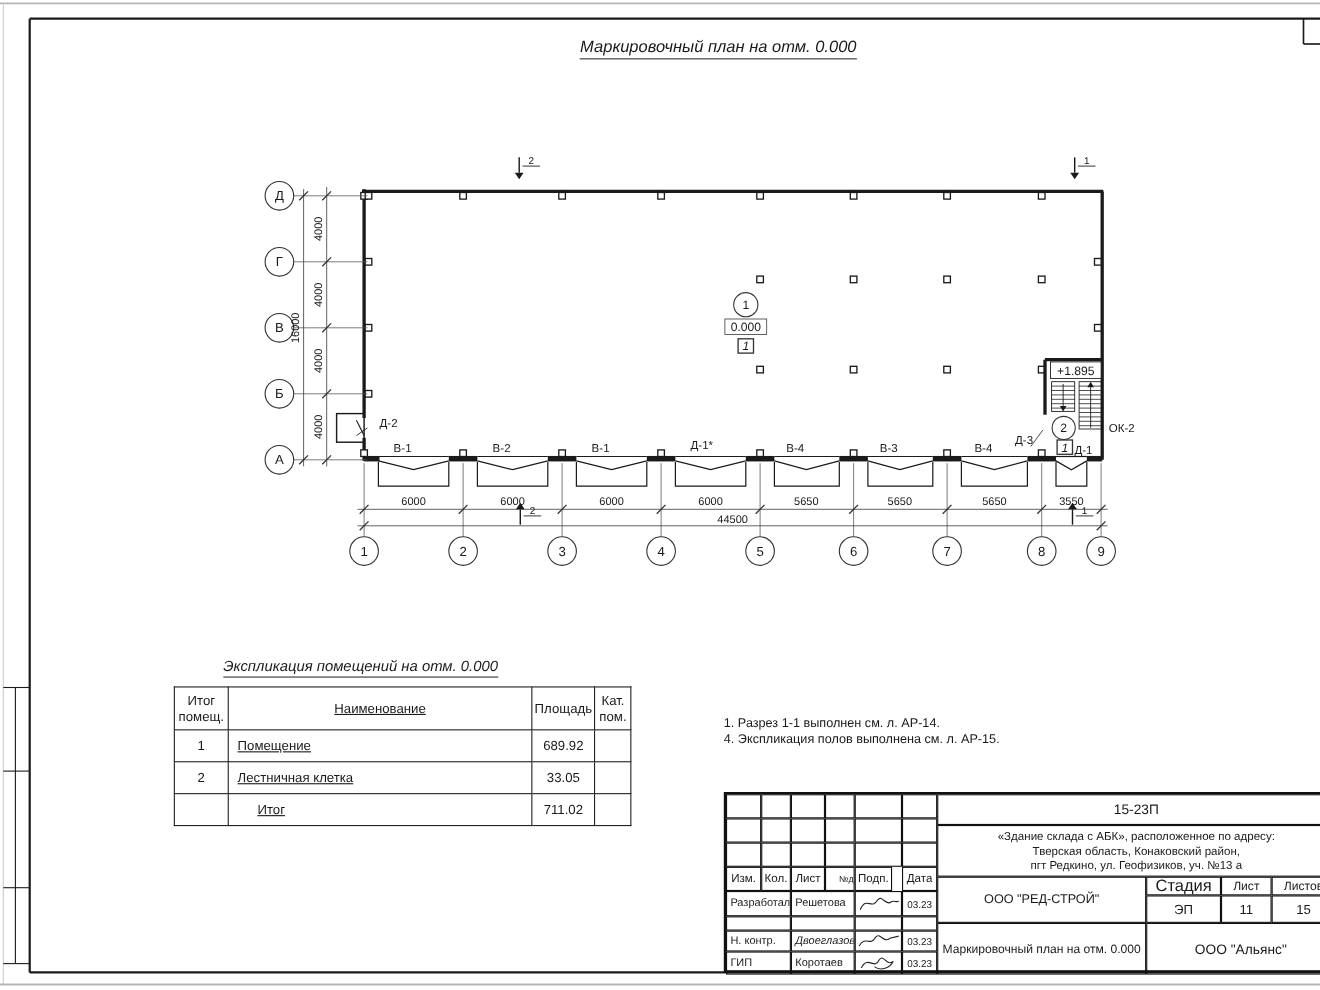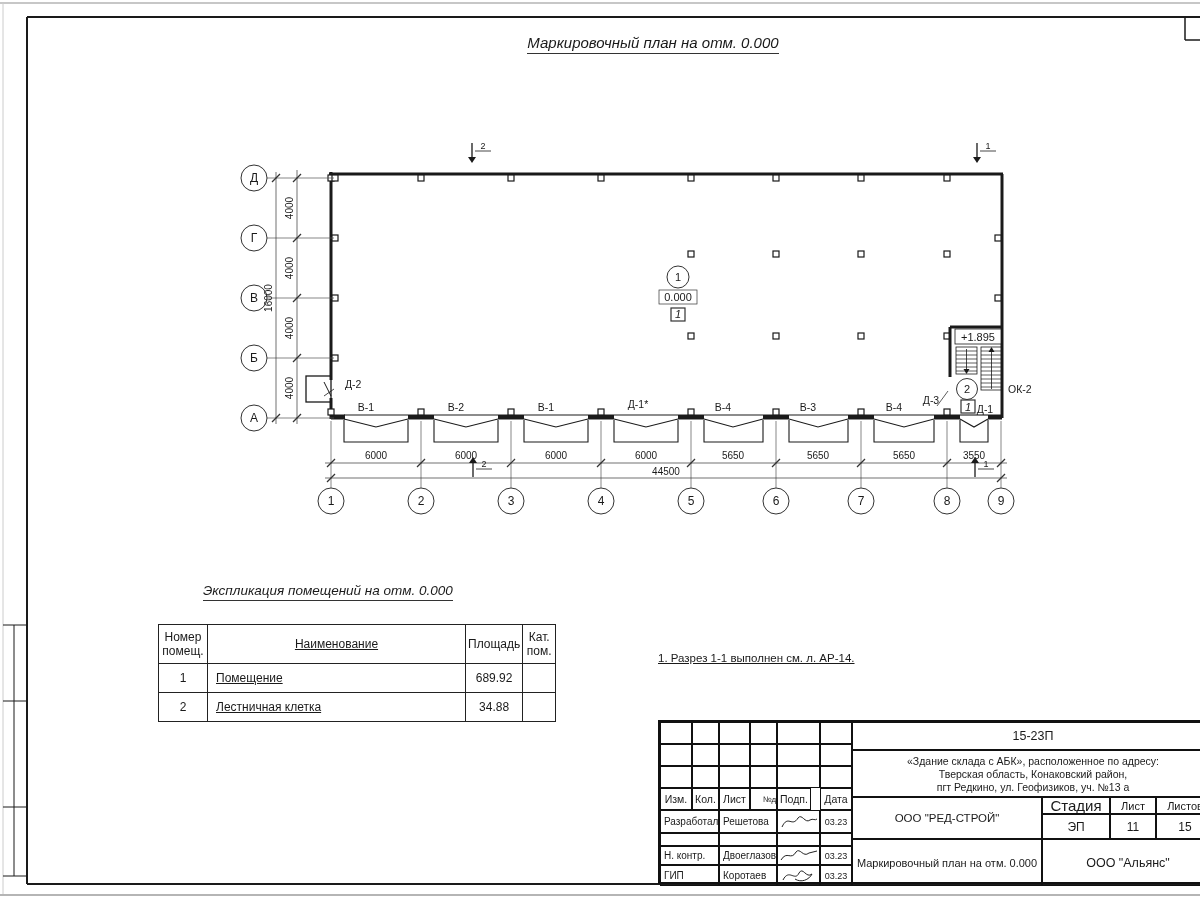--- a/index.html
+++ b/index.html
@@ -4,35 +4,35 @@
 <style>
   html,body{margin:0;padding:0;}
   body{
     width:1200px;height:900px;overflow:hidden;position:relative;
     background:#ffffff;font-family:"Liberation Sans", sans-serif;color:#1a1a1a;
   }
   .abs{position:absolute;}
   
   .main-title{top:34px;left:400px;width:506px;text-align:center;font-size:15px;font-style:italic;}
   .main-title span{border-bottom:1.2px solid #333;padding-bottom:2px;}
-  .expl-title{top:583px;left:203px;font-size:13.5px;font-style:italic;}
+  .expl-title{top:598px;left:203px;font-size:13.5px;font-style:italic;}
   .expl-title span{border-bottom:1.2px solid #333;padding-bottom:2px;}
   
   .expl-table{top:624px;left:158px;border-collapse:collapse;table-layout:fixed;}
   .expl-table td{border:1.6px solid #222;font-size:12px;vertical-align:middle;padding:0 3px;overflow:hidden;}
   .expl-table .c-num{width:42px;text-align:center;}
   .expl-table .c-name{width:246px;text-align:left;padding-left:8px;text-decoration:underline;}
   .expl-table .c-area{width:50px;text-align:center;}
   .expl-table .c-cat{width:26px;text-align:center;}
   .expl-table tr.hdr td{text-align:center;height:38px;padding:0 2px;}
   .expl-table tr.row td{height:28px;}
   .expl-table tr.row-total td.c-name{padding-left:26px;}
   
   .notes{top:652px;left:658px;width:330px;font-size:11.5px;line-height:13.5px;}
-  .notes .note{padding-left:15px;text-indent:-15px;text-decoration:underline;}
+  .notes .note{padding-left:15px;text-indent:-15px;}
   
   .tb{top:720px;left:658px;width:556px;height:164px;border:2px solid #111;box-sizing:border-box;}
   .tb .cell{position:absolute;box-sizing:border-box;border:1px solid #111;font-size:10px;
             display:flex;align-items:center;overflow:hidden;}
   .tb .ctr{justify-content:center;text-align:center;}
   .tb .lft{padding-left:3px;}
   .sig-svg{display:block;}
 </style>
 </head>
 <body>
@@ -329,42 +329,49 @@
   <span>Маркировочный план на отм. 0.000</span>
 </div>
 
 <div class="abs expl-title">
   <span>Экспликация помещений на отм. 0.000</span>
 </div>
 
 <table class="abs expl-table">
   <tbody>
       <tr class="hdr">
-    <td class="c-num">Номер помещ.</td>
+    <td class="c-num">Итог помещ.</td>
     <td class="c-name" style="text-align:center;">Наименование</td>
     <td class="c-area">Площадь</td>
     <td class="c-cat">Кат. пом.</td>
   </tr>
   <tr class="row">
     <td class="c-num">1</td>
     <td class="c-name">Помещение</td>
     <td class="c-area">689.92</td>
     <td class="c-cat"></td>
   </tr>
   <tr class="row">
     <td class="c-num">2</td>
     <td class="c-name">Лестничная клетка</td>
-    <td class="c-area">34.88</td>
+    <td class="c-area">33.05</td>
+    <td class="c-cat"></td>
+  </tr>
+  <tr class="row row-total">
+    <td class="c-num"></td>
+    <td class="c-name">Итог</td>
+    <td class="c-area">711.02</td>
     <td class="c-cat"></td>
   </tr>
 </tbody>
   </table>
 
 <div class="abs notes">
   <div class="note">1. Разрез 1-1 выполнен см. л. АР-14.</div>
+  <div class="note">4. Экспликация полов выполнена см. л. АР-15.</div>
 </div>
 
 <div class="abs tb">
 
   <div class="cell" style="left:0;top:0;width:32px;height:22px;"></div>
   <div class="cell" style="left:32px;top:0;width:27px;height:22px;"></div>
   <div class="cell" style="left:59px;top:0;width:31px;height:22px;"></div>
   <div class="cell" style="left:90px;top:0;width:27px;height:22px;"></div>
   <div class="cell" style="left:117px;top:0;width:43px;height:22px;"></div>
   <div class="cell" style="left:160px;top:0;width:32px;height:22px;"></div>
@@ -395,21 +402,21 @@
     </svg>
   </div>
   <div class="cell ctr" style="left:160px;top:88px;width:32px;height:23px;font-size:9px;">03.23</div>
 
   <div class="cell" style="left:0;top:111px;width:59px;height:13px;"></div>
   <div class="cell" style="left:59px;top:111px;width:58px;height:13px;"></div>
   <div class="cell" style="left:117px;top:111px;width:43px;height:13px;"></div>
   <div class="cell" style="left:160px;top:111px;width:32px;height:13px;"></div>
 
   <div class="cell lft" style="left:0;top:124px;width:59px;height:19px;">Н. контр.</div>
-  <div class="cell lft" style="left:59px;top:124px;width:58px;height:19px;">Двоеглазов</div>
+  <div class="cell lft" style="left:59px;top:124px;width:58px;height:19px;font-style:italic;">Двоеглазов</div>
   <div class="cell ctr" style="left:117px;top:124px;width:43px;height:19px;">
     <svg class="sig-svg" width="40" height="17" viewBox="0 0 40 17">
       <path d="M2,13 C8,3 12,14 17,5 C21,0 24,11 30,6 L38,4" fill="none" stroke="#222" stroke-width="1"></path>
     </svg>
   </div>
   <div class="cell ctr" style="left:160px;top:124px;width:32px;height:19px;font-size:9px;">03.23</div>
 
   <div class="cell lft" style="left:0;top:143px;width:59px;height:21px;">ГИП</div>
   <div class="cell lft" style="left:59px;top:143px;width:58px;height:21px;">Коротаев</div>
   <div class="cell ctr" style="left:117px;top:143px;width:43px;height:21px;">

